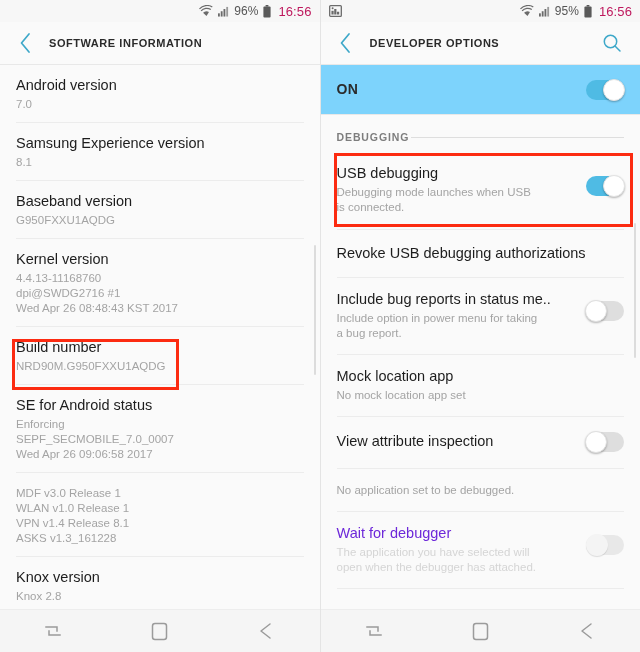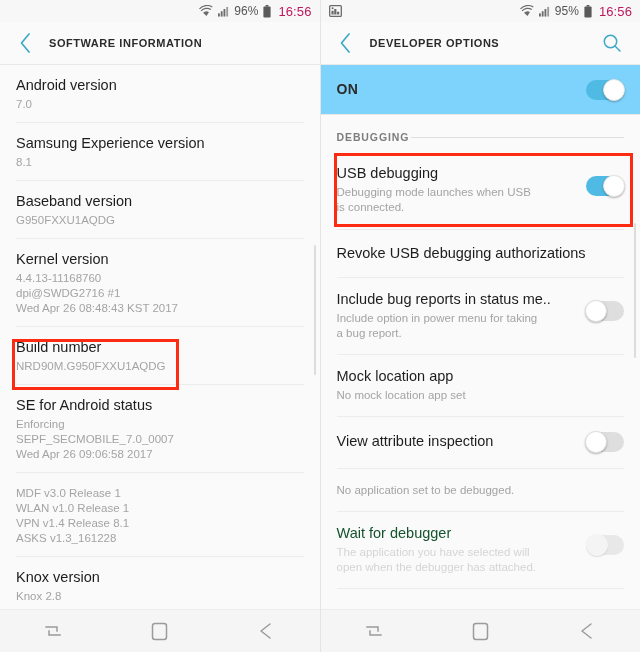--- a/index.html
+++ b/index.html
@@ -72,21 +72,21 @@
     height:1px;background:#ececec;margin:0 16px;
   }
   .t1{
     font-size:14.5px;color:#1d1d1d;line-height:19px;
     font-weight:400;
   }
   .t2{
     font-size:11.5px;color:#a4a4a4;line-height:15px;
     margin-top:2px;white-space:pre-line;
   }
-  .row.dim .t1{color:#14532d;}
+  .row.dim .t1{color:#6d28d9;}
   .row.dim .t2{color:#d5d5d5;}
 
   
   .onrow{
     padding:14px 16px;display:flex;align-items:center;
     background:#7dd3fc;
   }
   .onrow .t1{font-size:14px;font-weight:600;color:#2b2b2b;letter-spacing:.3px;}
 
   

